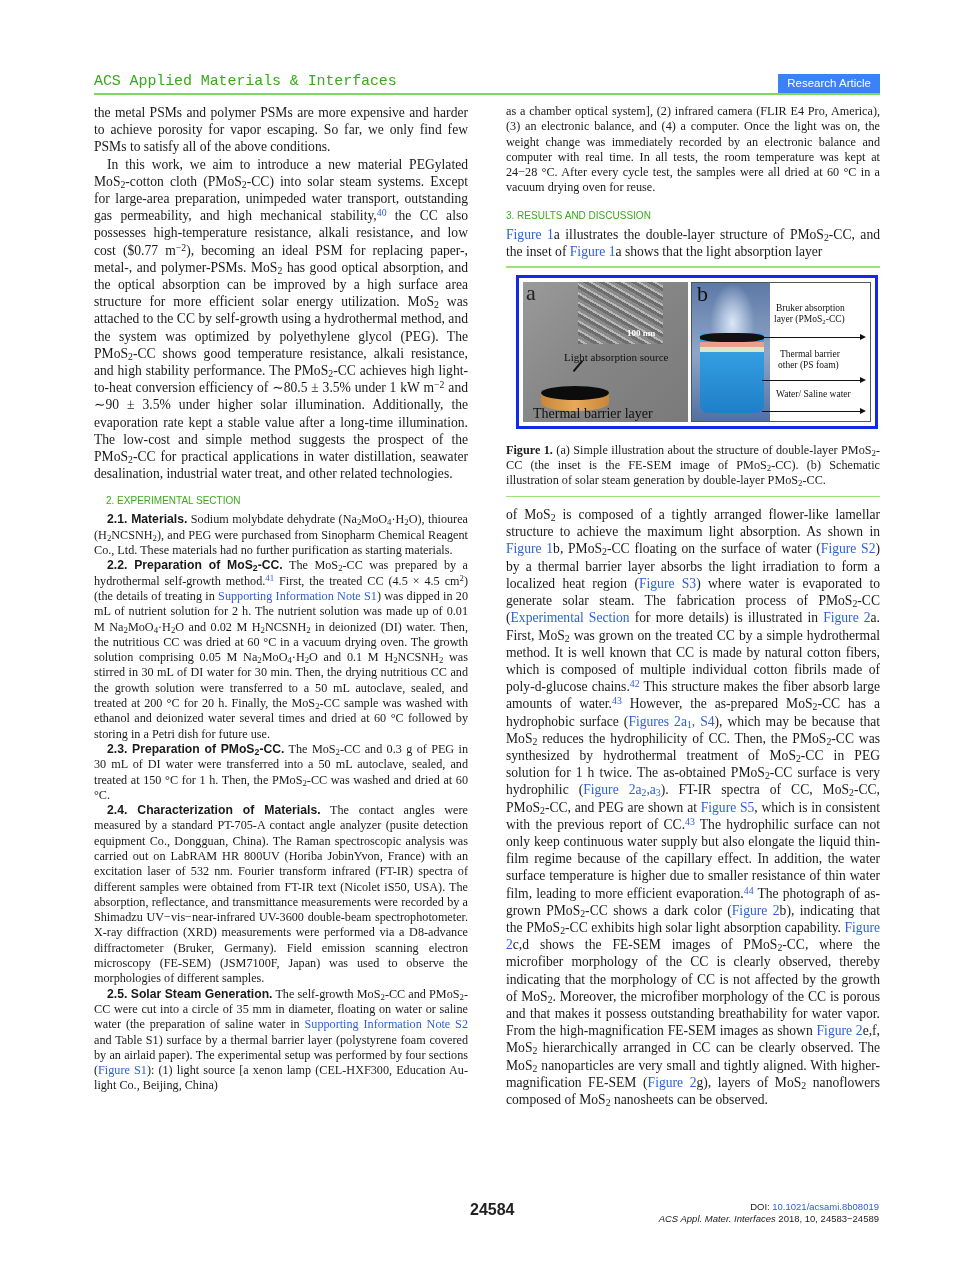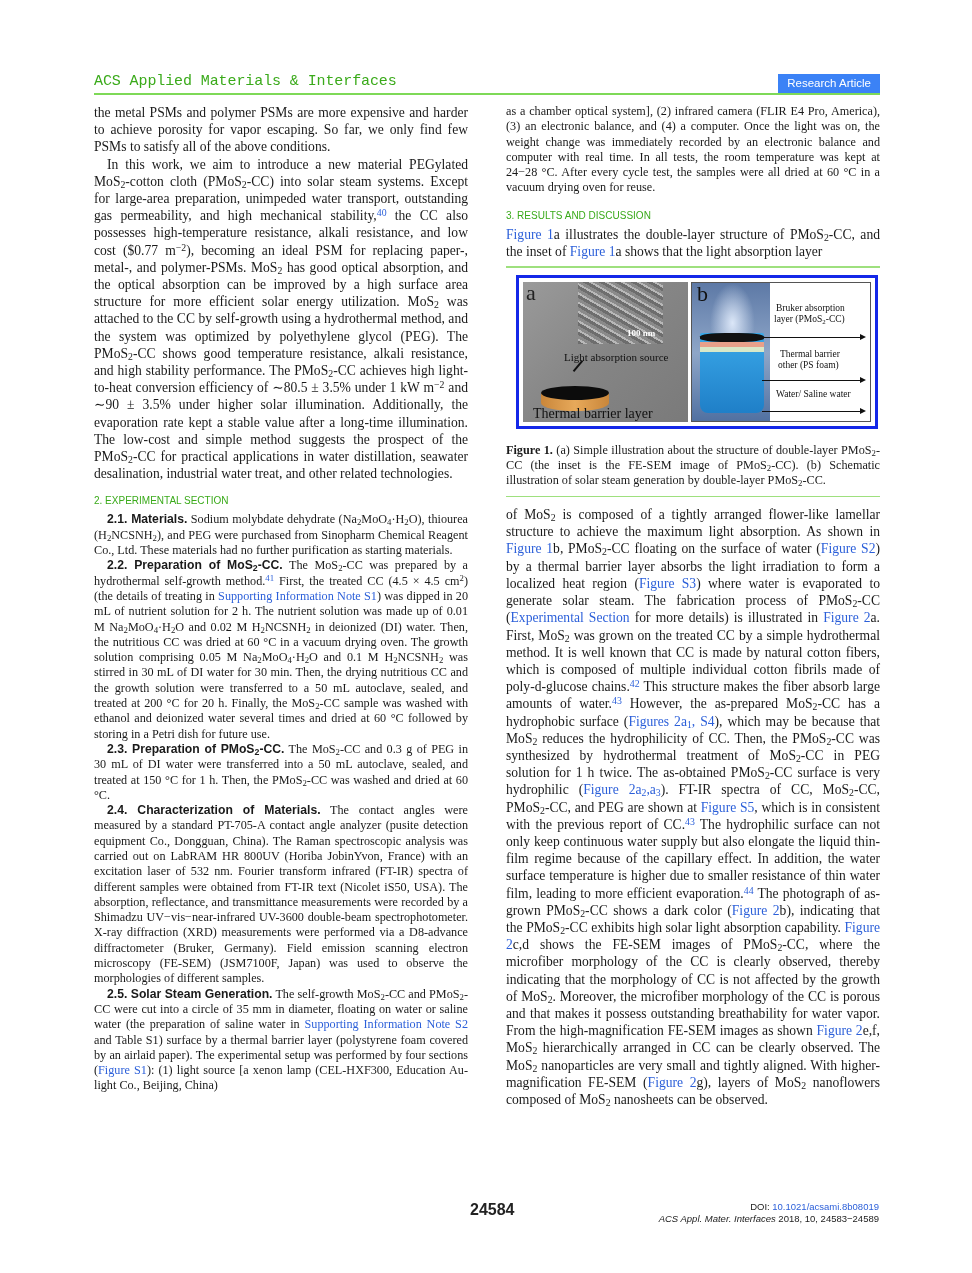--- a/index.html
+++ b/index.html
@@ -66,21 +66,21 @@
 <div class="header">
   <span class="journal">ACS Applied Materials &amp; Interfaces</span>
   <span class="badge">Research Article</span>
 </div>
 <div class="rule"></div>
 
 <div class="col left">
   <p class="big">the metal PSMs and polymer PSMs are more expensive and harder to achieve porosity for vapor escaping. So far, we only find few PSMs to satisfy all of the above conditions.</p>
   <p class="big ind">In this work, we aim to introduce a new material PEGylated MoS<sub>2</sub>-cotton cloth (PMoS<sub>2</sub>-CC) into solar steam systems. Except for large-area preparation, unimpeded water transport, outstanding gas permeability, and high mechanical stability,<sup class="ref">40</sup> the CC also possesses high-temperature resistance, alkali resistance, and low cost ($0.77 m<sup>−2</sup>), becoming an ideal PSM for replacing paper-, metal-, and polymer-PSMs. MoS<sub>2</sub> has good optical absorption, and the optical absorption can be improved by a high surface area structure for more efficient solar energy utilization. MoS<sub>2</sub> was attached to the CC by self-growth using a hydrothermal method, and the system was optimized by polyethylene glycol (PEG). The PMoS<sub>2</sub>-CC shows good temperature resistance, alkali resistance, and high stability performance. The PMoS<sub>2</sub>-CC achieves high light-to-heat conversion efficiency of ∼80.5 ± 3.5% under 1 kW m<sup>−2</sup> and ∼90 ± 3.5% under higher solar illumination. Additionally, the evaporation rate kept a stable value after a long-time illumination. The low-cost and simple method suggests the prospect of the PMoS<sub>2</sub>-CC for practical applications in water distillation, seawater desalination, industrial water treat, and other related technologies.</p>
 
-  <h2 class="sec" style="margin-top:13px; margin-bottom:6px;">2. EXPERIMENTAL SECTION</h2>
+  <h2 class="sec" style="margin-top:13px; margin-bottom:6px;margin-left:12px;">2. EXPERIMENTAL SECTION</h2>
 
   <p class="small ind"><span class="sub">2.1. Materials.</span><span> Sodium molybdate dehydrate (Na<sub>2</sub>MoO<sub>4</sub>·H<sub>2</sub>O), thiourea (H<sub>2</sub>NCSNH<sub>2</sub>), and PEG were purchased from Sinopharm Chemical Reagent Co., Ltd. These materials had no further purification as starting materials.</span></p>
   <p class="small ind"><span class="sub">2.2. Preparation of MoS<sub>2</sub>-CC.</span><span> The MoS<sub>2</sub>-CC was prepared by a hydrothermal self-growth method.<sup class="ref">41</sup> First, the treated CC (4.5 × 4.5 cm<sup>2</sup>) (the details of treating in <span class="lnk">Supporting Information Note S1</span>) was dipped in 20 mL of nutrient solution for 2 h. The nutrient solution was made up of 0.01 M Na<sub>2</sub>MoO<sub>4</sub>·H<sub>2</sub>O and 0.02 M H<sub>2</sub>NCSNH<sub>2</sub> in deionized (DI) water. Then, the nutritious CC was dried at 60 °C in a vacuum drying oven. The growth solution comprising 0.05 M Na<sub>2</sub>MoO<sub>4</sub>·H<sub>2</sub>O and 0.1 M H<sub>2</sub>NCSNH<sub>2</sub> was stirred in 30 mL of DI water for 30 min. Then, the drying nutritious CC and the growth solution were transferred to a 50 mL autoclave, sealed, and treated at 200 °C for 20 h. Finally, the MoS<sub>2</sub>-CC sample was washed with ethanol and deionized water several times and dried at 60 °C followed by storing in a Petri dish for future use.</span></p>
   <p class="small ind"><span class="sub">2.3. Preparation of PMoS<sub>2</sub>-CC.</span><span> The MoS<sub>2</sub>-CC and 0.3 g of PEG in 30 mL of DI water were transferred into a 50 mL autoclave, sealed, and treated at 150 °C for 1 h. Then, the PMoS<sub>2</sub>-CC was washed and dried at 60 °C.</span></p>
   <p class="small ind"><span class="sub">2.4. Characterization of Materials.</span><span> The contact angles were measured by a standard PT-705-A contact angle analyzer (pusite detection equipment Co., Dongguan, China). The Raman spectroscopic analysis was carried out on LabRAM HR 800UV (Horiba JobinYvon, France) with an excitation laser of 532 nm. Fourier transform infrared (FT-IR) spectra of different samples were obtained from FT-IR text (Nicolet iS50, USA). The absorption, reflectance, and transmittance measurements were recorded by a Shimadzu UV−vis−near-infrared UV-3600 double-beam spectrophotometer. X-ray diffraction (XRD) measurements were performed via a D8-advance diffractometer (Bruker, Germany). Field emission scanning electron microscopy (FE-SEM) (JSM7100F, Japan) was used to observe the morphologies of different samples.</span></p>
   <p class="small ind"><span class="sub">2.5. Solar Steam Generation.</span><span> The self-growth MoS<sub>2</sub>-CC and PMoS<sub>2</sub>-CC were cut into a circle of 35 mm in diameter, floating on water or saline water (the preparation of saline water in <span class="lnk">Supporting Information Note S2</span> and Table S1) surface by a thermal barrier layer (polystyrene foam covered by an airlaid paper). The experimental setup was performed by four sections (<span class="lnk">Figure S1</span>): (1) light source [a xenon lamp (CEL-HXF300, Education Au-light Co., Beijing, China)</span></p>
 </div>
 
 <div class="col right">
   <p class="small">as a chamber optical system], (2) infrared camera (FLIR E4 Pro, America), (3) an electronic balance, and (4) a computer. Once the light was on, the weight change was immediately recorded by an electronic balance and computer with real time. In all tests, the room temperature was kept at 24−28 °C. After every cycle test, the samples were all dried at 60 °C in a vacuum drying oven for reuse.</p>

